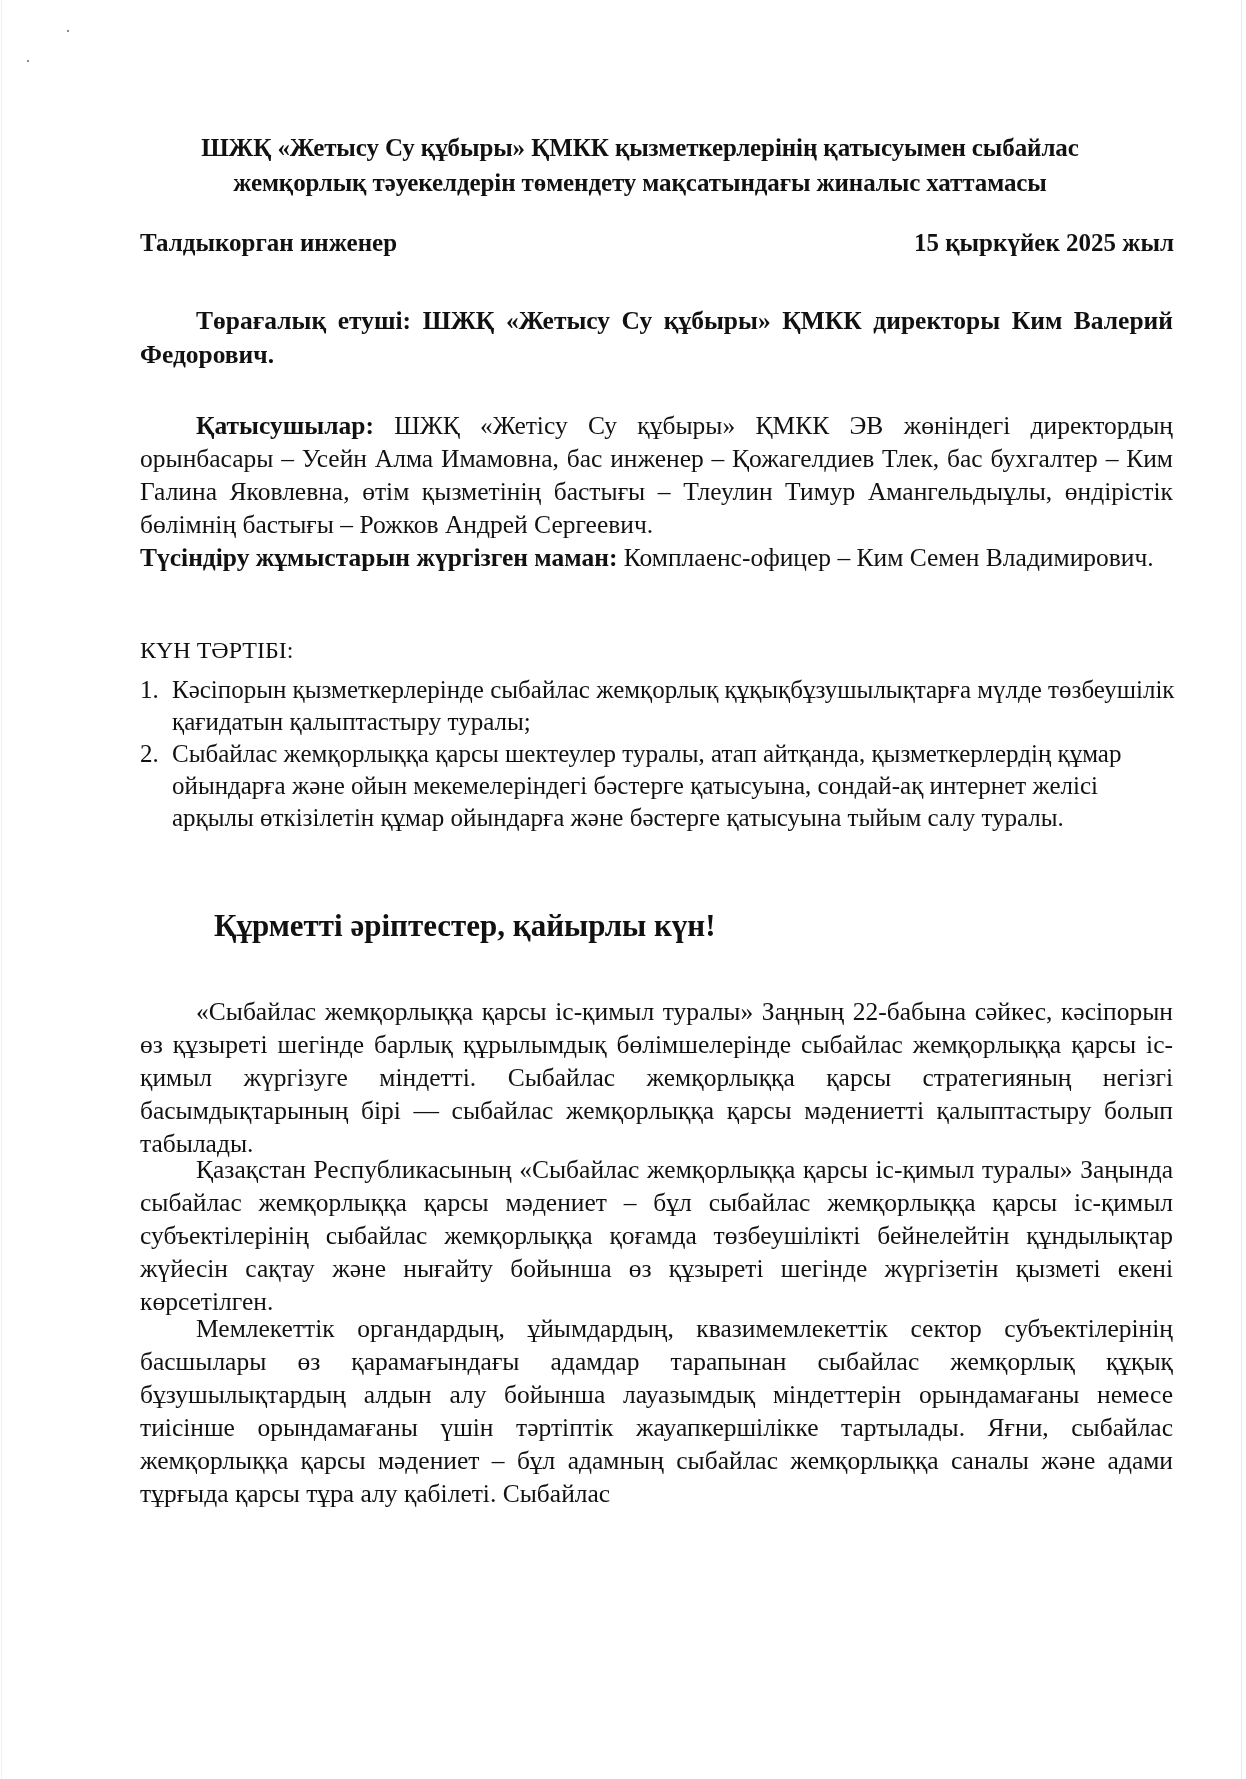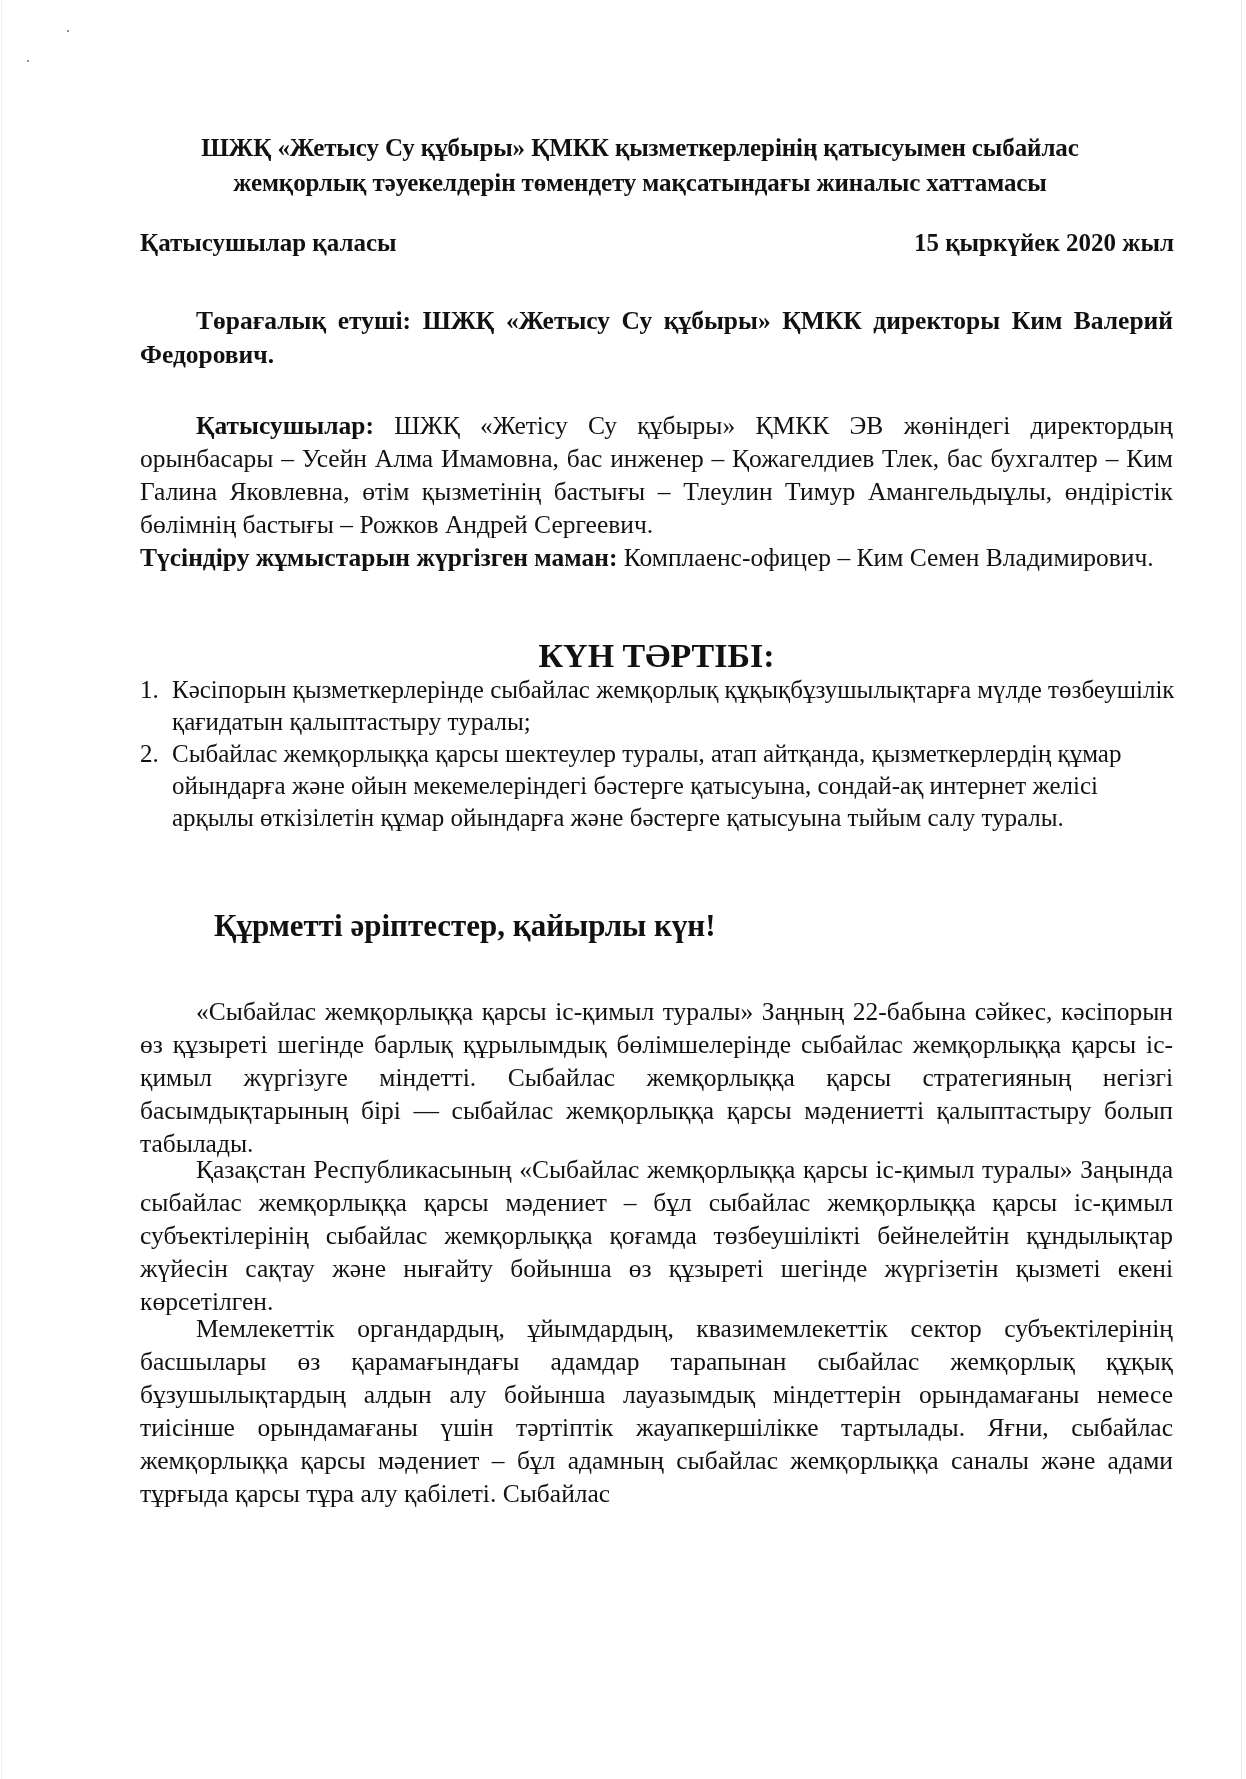--- a/index.html
+++ b/index.html
@@ -8,43 +8,43 @@
   .edge-right { position:absolute; right:4px; top:0; width:1px; height:1779px; background:#e8e8ee; }
   .edge-left { position:absolute; left:1px; top:0; width:1px; height:1779px; background:#efeff4; }
   .speck { position:absolute; width:2px; height:2px; background:#666; border-radius:1px; }
   .title { position:absolute; left:140px; top:130px; width:1000px; text-align:center; font-weight:bold; font-size:25px; line-height:35px; letter-spacing:-0.1px; }
   .city { position:absolute; left:140px; top:229px; font-weight:bold; font-size:25px; }
   .date { position:absolute; right:72px; top:229px; font-weight:bold; font-size:25px; }
   .block { position:absolute; left:140px; width:1033px; font-size:25.5px; line-height:33px; text-align:justify; }
   .chair { top:304px; font-weight:bold; text-indent:56px; line-height:34px; }
   .participants { top:409px; text-indent:56px; }
   .b { font-weight:bold; }
-  .agenda-h { position:absolute; left:140px; width:1033px; top:637px; text-align:center; font-weight:bold; font-size:34px; }
+  .agenda-h { position:absolute; left:140px; width:1033px; top:637px; text-align:left; font-weight:normal; font-size:24px; }
   .agenda { position:absolute; left:140px; top:674px; width:1040px; margin:0; padding:0; list-style:none; font-size:25px; line-height:32px; }
   .agenda li { position:relative; padding-left:32px; margin:0; }
   .agenda li .num { position:absolute; left:0; top:0; }
   .greeting { position:absolute; left:214px; top:908px; font-weight:bold; font-size:31px; }
   .para { text-indent:56px; }
   .p1 { top:995px; }
   .p2 { top:1125px;margin-top:28px; }
   .p3 { top:1312px; }
 </style>
 </head>
 <body>
 
 <div class="page">
   <div class="edge-left"></div>
   <div class="edge-right"></div>
   <div class="speck" style="left:67px;top:30px;"></div>
   <div class="speck" style="left:27px;top:60px;"></div>
 
   <div class="title">ШЖҚ «Жетысу Су құбыры» ҚМКК қызметкерлерінің қатысуымен сыбайлас жемқорлық тәуекелдерін төмендету мақсатындағы жиналыс хаттамасы</div>
 
-  <div class="city">Қатысушылар қаласы</div>
-  <div class="date">15 қыркүйек 2020 жыл</div>
+  <div class="city">Талдыкорган инженер</div>
+  <div class="date">15 қыркүйек 2025 жыл</div>
 
   <div class="block chair">Төрағалық етуші: ШЖҚ «Жетысу Су құбыры» ҚМКК директоры Ким Валерий Федорович.</div>
 
   <div class="block participants">
     <span class="b">Қатысушылар:</span><span> ШЖҚ «Жетісу Су құбыры» ҚМКК ЭВ жөніндегі директордың орынбасары – Усейн Алма Имамовна, бас инженер – Қожагелдиев Тлек, бас бухгалтер – Ким Галина Яковлевна, өтім қызметінің бастығы – Тлеулин Тимур Амангельдыұлы, өндірістік бөлімнің бастығы – Рожков Андрей Сергеевич.</span><br>
     <span class="b" style="display:inline;">Түсіндіру жұмыстарын жүргізген маман:</span><span> Комплаенс-офицер – Ким Семен Владимирович.</span>
   </div>
 
   <div class="agenda-h">КҮН ТӘРТІБІ:</div>
 

